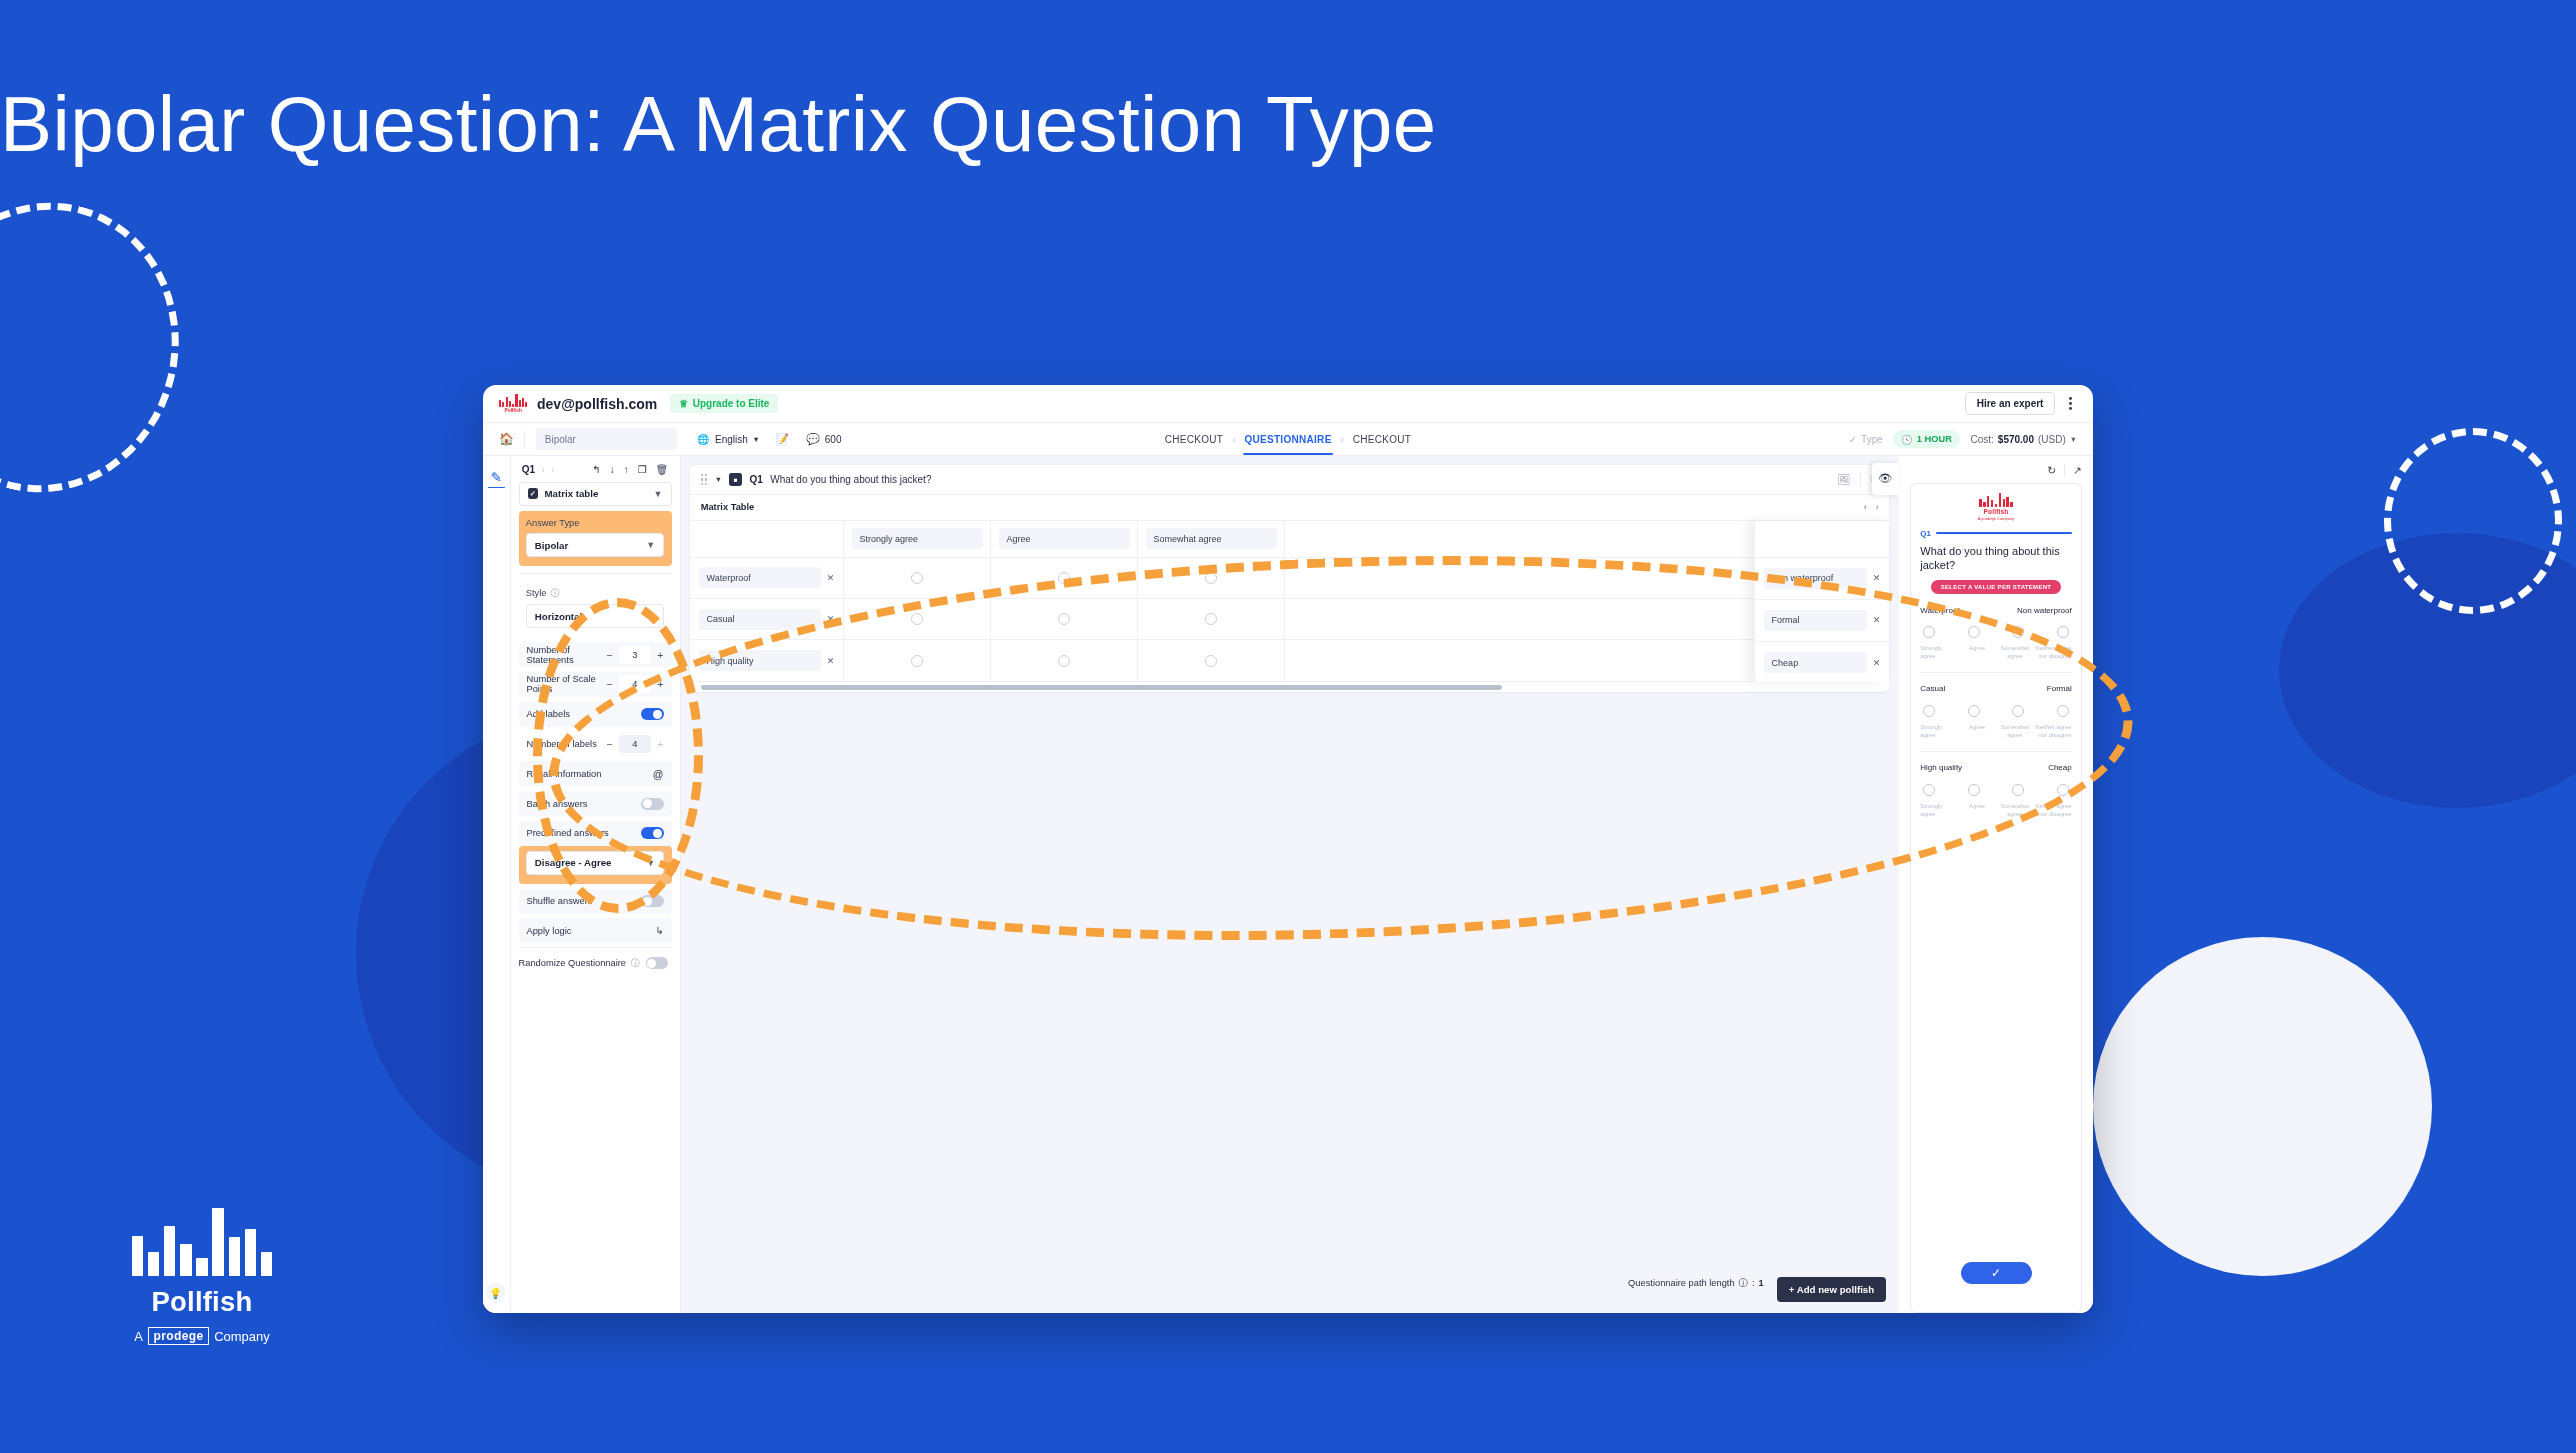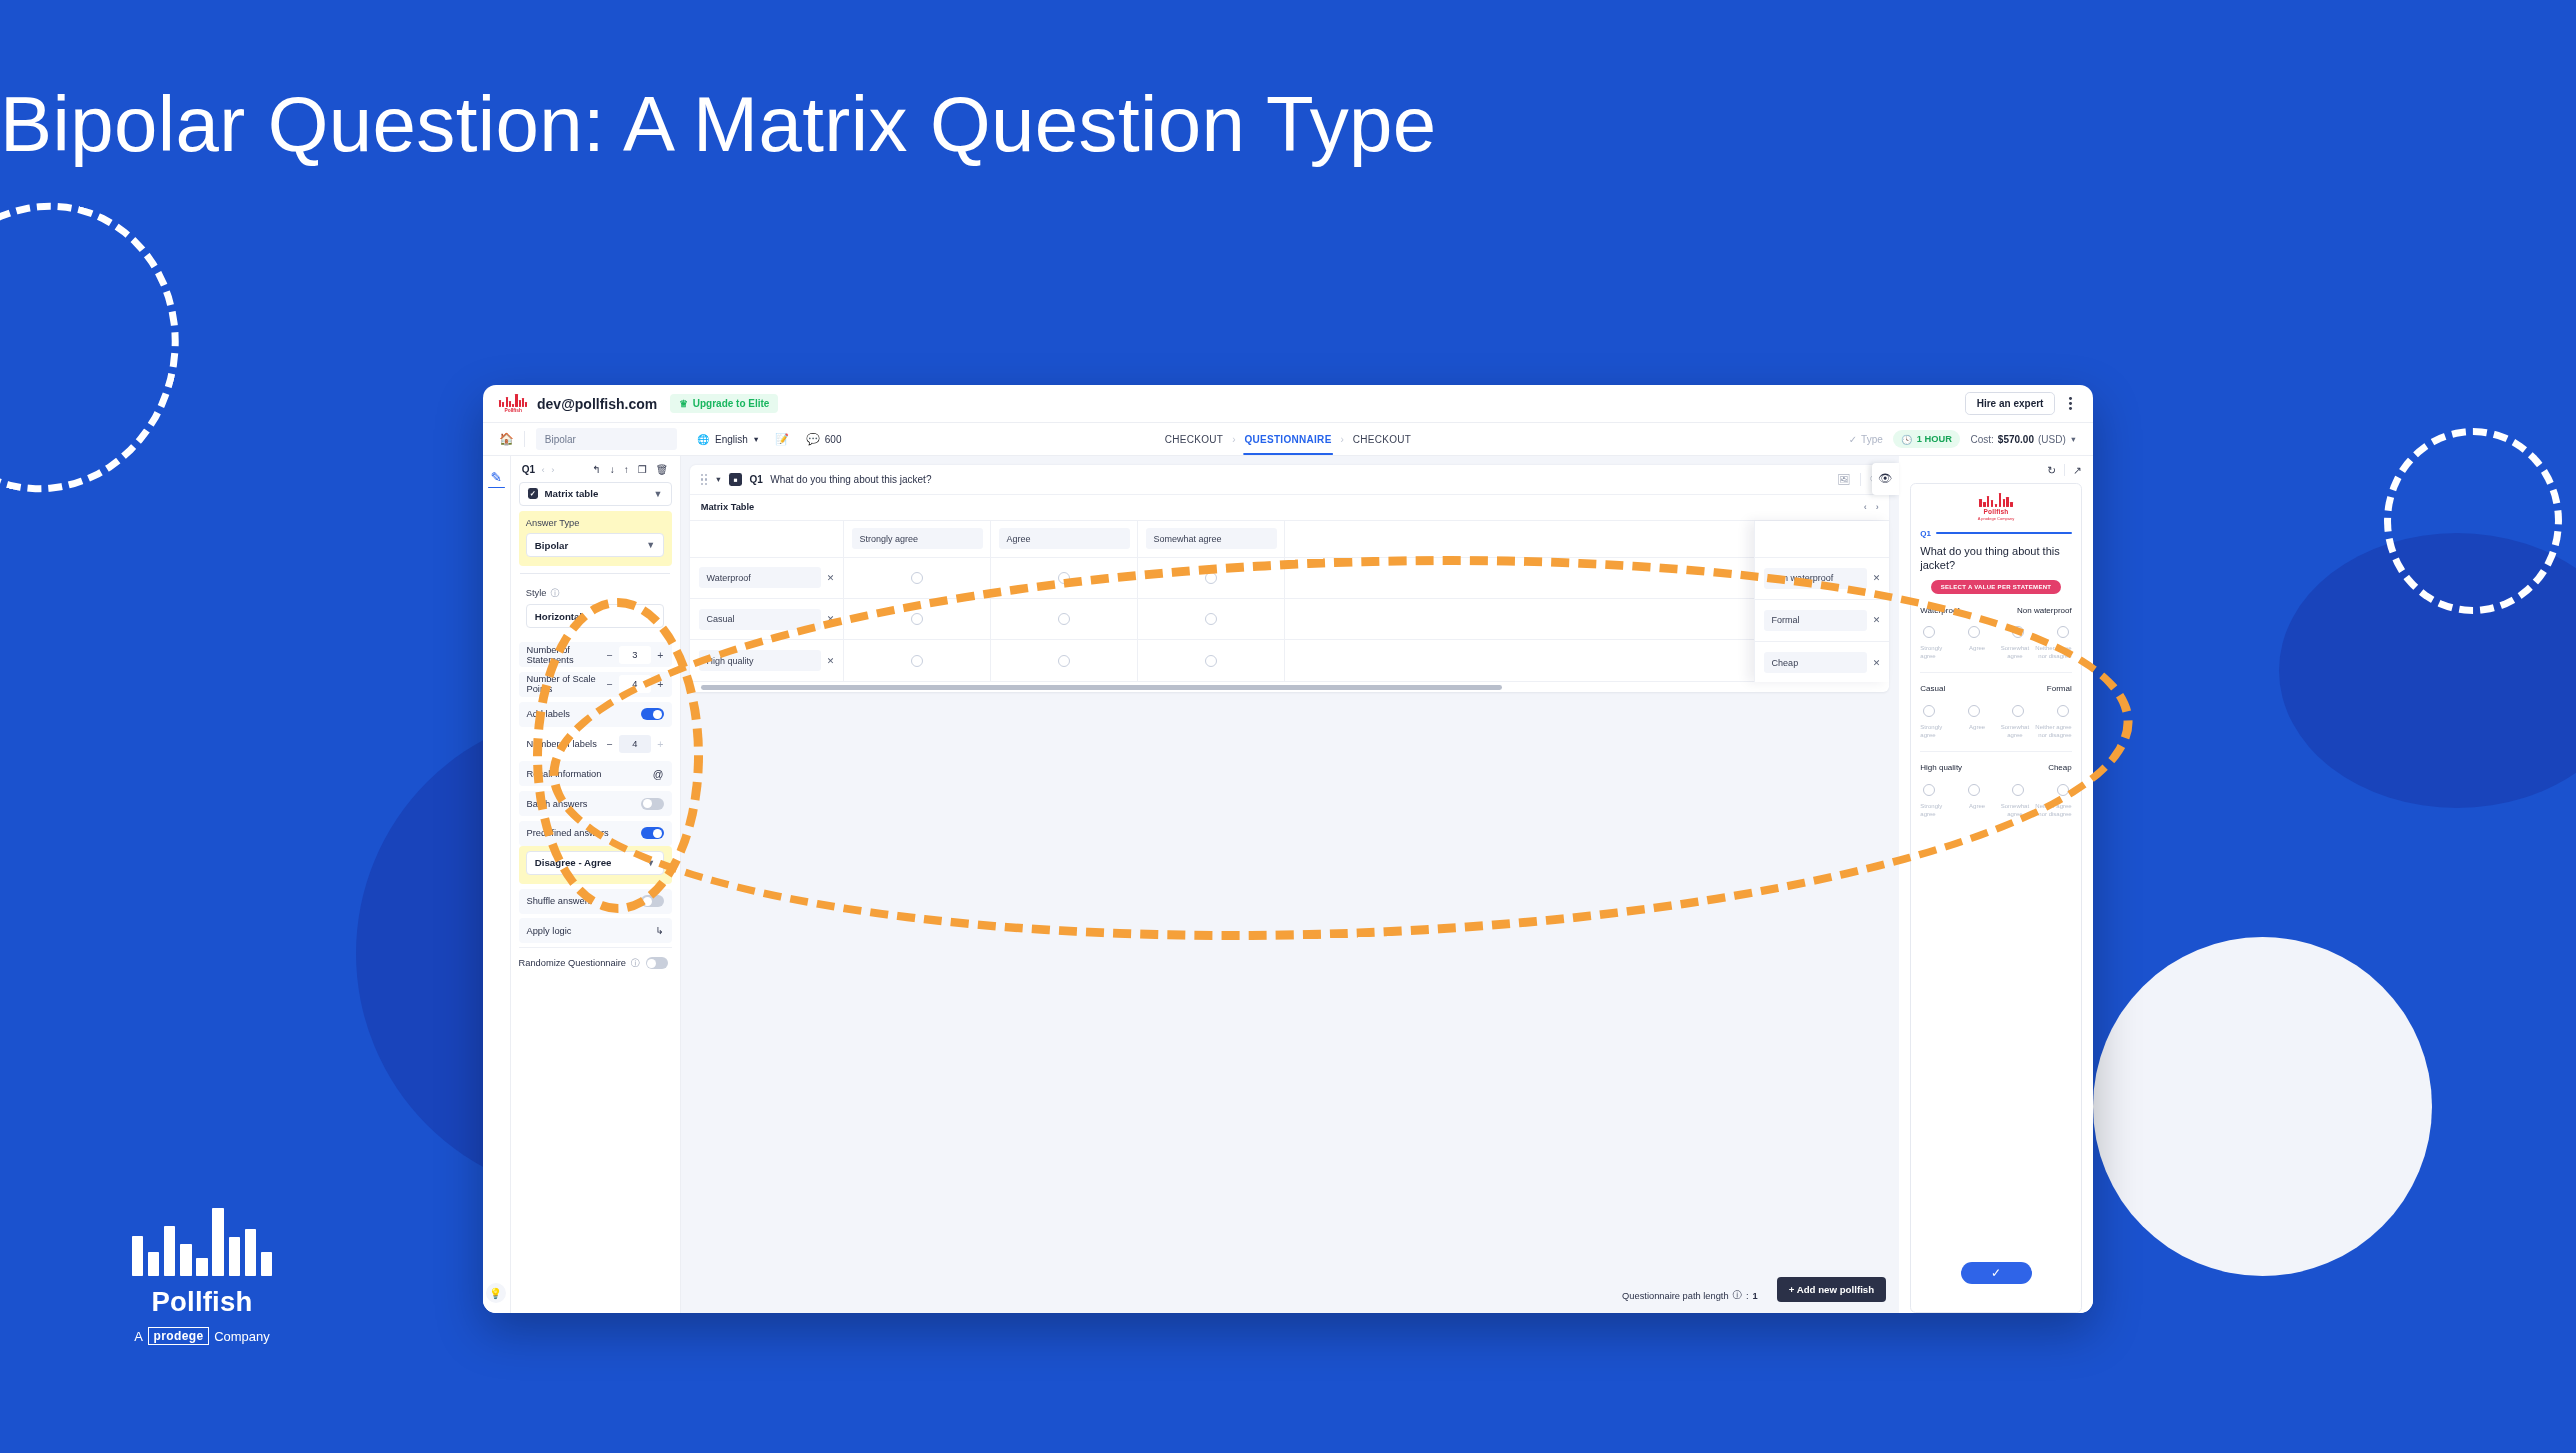--- a/index.html
+++ b/index.html
@@ -145,21 +145,21 @@
   .sel {
     border: 0.8px solid #e2e6ee; border-radius: 4px; height: 24px; background: #fff;
     display: flex; align-items: center; padding: 0 8px; gap: 6.5px;
     font-size: 9.7px; font-weight: 700; color: #1b2235;
   }
   .sel .chev { margin-left: auto; color: #5c6479; font-size: 9px; }
   .sel .sq {
     width: 10.5px; height: 10.5px; border-radius: 2.4px; background: #2b3148; color: #fff;
     display: flex; align-items: center; justify-content: center; font-size: 7.3px;
   }
-  .grp { background: #fef9c3; border-radius: 4px; padding: 7.3px 7.3px 9px 7.3px; margin-top: 5.7px; }
+  .grp { background: #fdba74; border-radius: 4px; padding: 7.3px 7.3px 9px 7.3px; margin-top: 5.7px; }
   .grp-label { font-size: 9.3px; color: #3b4155; margin-bottom: 4.8px; display: flex; align-items: center; gap: 4px; }
   .grp-label .info { color: #9aa2b5; font-size: 9px; }
   .row {
     background: #f6f8fc; border-radius: 4px; margin-top: 4.8px;
     height: 25px; display: flex; align-items: center; padding: 0 8px;
     font-size: 9.3px; color: #2b3148;
   }
   .row.plain { background: #fff; }
   .stepper { margin-left: auto; display: flex; align-items: center; gap: 6.5px; }
   .stepper .pm { font-size: 10.5px; color: #4b5268; }
@@ -226,21 +226,21 @@
   .overlay-col .oc-head { height: 37px; border-bottom: 0.8px solid #eef0f5; }
   .overlay-col .oc-row {
     height: 42px; display: flex; align-items: center; gap: 5.7px; padding: 0 9px;
     border-bottom: 0.8px solid #eef0f5;
   }
   .overlay-col .oc-row:last-child { border-bottom: none; }
 
   .hscroll { height: 10.5px; padding: 3.2px 10.5px 0 10.5px; }
   .hscroll i { display: block; height: 4.8px; border-radius: 2.4px; background: #b9bfcc; width: 68%; }
 
-  .canvas-foot { margin-top: auto; display: flex; align-items: flex-end; justify-content: flex-end; gap: 19px; padding: 8px 3.2px 1.6px 0; }
+  .canvas-foot { margin-top: auto; display: flex; align-items: flex-start; justify-content: flex-end; gap: 13px; padding: 8px 3.2px 1.6px 0; }
   .path-len { font-size: 9.3px; color: #2b3148; display: flex; align-items: center; gap: 4px; }
   .path-len b { font-weight: 700; }
   .add-q {
     background: #2b3148; color: #fff; border-radius: 4px; font-size: 9.7px; font-weight: 800;
     padding: 7.3px 12px;
   }
 
   
   .preview { width: 194px; flex: 0 0 194px; background: #fff; padding: 8px 11.3px 0 11.3px; display: flex; flex-direction: column; }
   .preview-tools { display: flex; justify-content: flex-end; align-items: center; gap: 8px; color: #3b4155; font-size: 10.5px; padding-bottom: 6.5px; }

